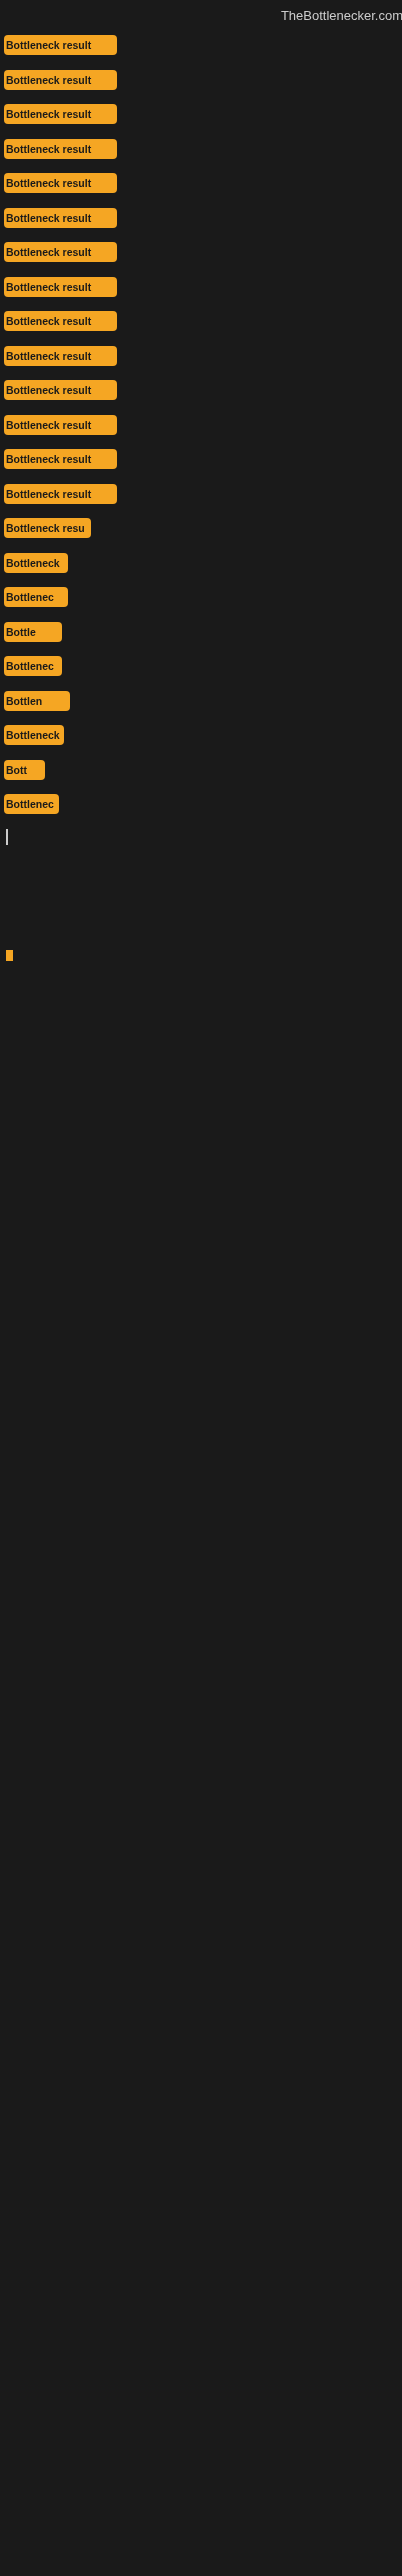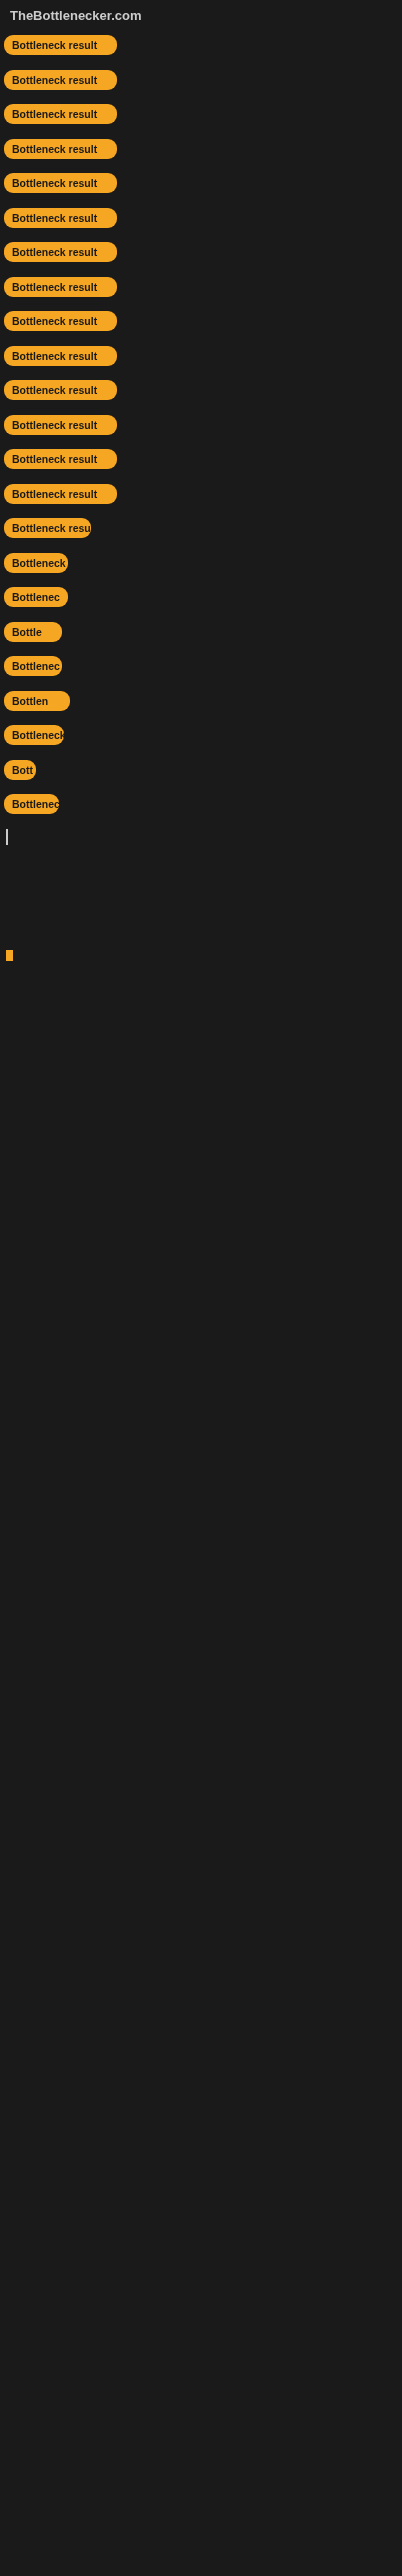--- a/index.html
+++ b/index.html
@@ -10,40 +10,40 @@
 
     body {
       width: 403px;
       min-height: 2576px;
       background-color: #1a1a1a;
       font-family: Arial, sans-serif;
       position: relative;
     }
 
     .site-title {
-      text-align: left;
+      text-align: right;
       color: #cccccc;
       font-size: 13px;
-      padding: 8px 0 12px 10px;
-      font-weight: bold;
+      padding: 8px 0 12px 16px;
+      font-weight: normal;
     }
 
     .bottleneck-item {
       margin: 0 0 14.5px 0;
       display: flex;
       align-items: flex-start;
     }
 
     .bottleneck-badge {
       background-color: #f5a623;
       color: #1a1a1a;
       font-size: 10.5px;
       font-weight: bold;
-      padding: 4px 8px;
-      border-radius: 9px;
+      padding: 4px 2px;
+      border-radius: 4px;
       white-space: nowrap;
       display: inline-block;
     }
 
     .items-container {
       padding: 0 4px;
     }
 
     
     .item-full .bottleneck-badge { width: 113px; }
@@ -156,21 +156,21 @@
 
     <div class="bottleneck-item">
       <span class="bottleneck-badge" style="width:66px;overflow:hidden;">Bottlen</span>
     </div>
 
     <div class="bottleneck-item">
       <span class="bottleneck-badge" style="width:60px;overflow:hidden;">Bottleneck</span>
     </div>
 
     <div class="bottleneck-item">
-      <span class="bottleneck-badge" style="width:32px;overflow:hidden;">Bott</span>
+      <span class="bottleneck-badge" style="width:41px;overflow:hidden;">Bott</span>
     </div>
 
     <div class="bottleneck-item">
       <span class="bottleneck-badge" style="width:55px;overflow:hidden;">Bottlenec</span>
     </div>
 
     <div class="cursor-line"></div>
 
     <div class="large-spacer"></div>
 

